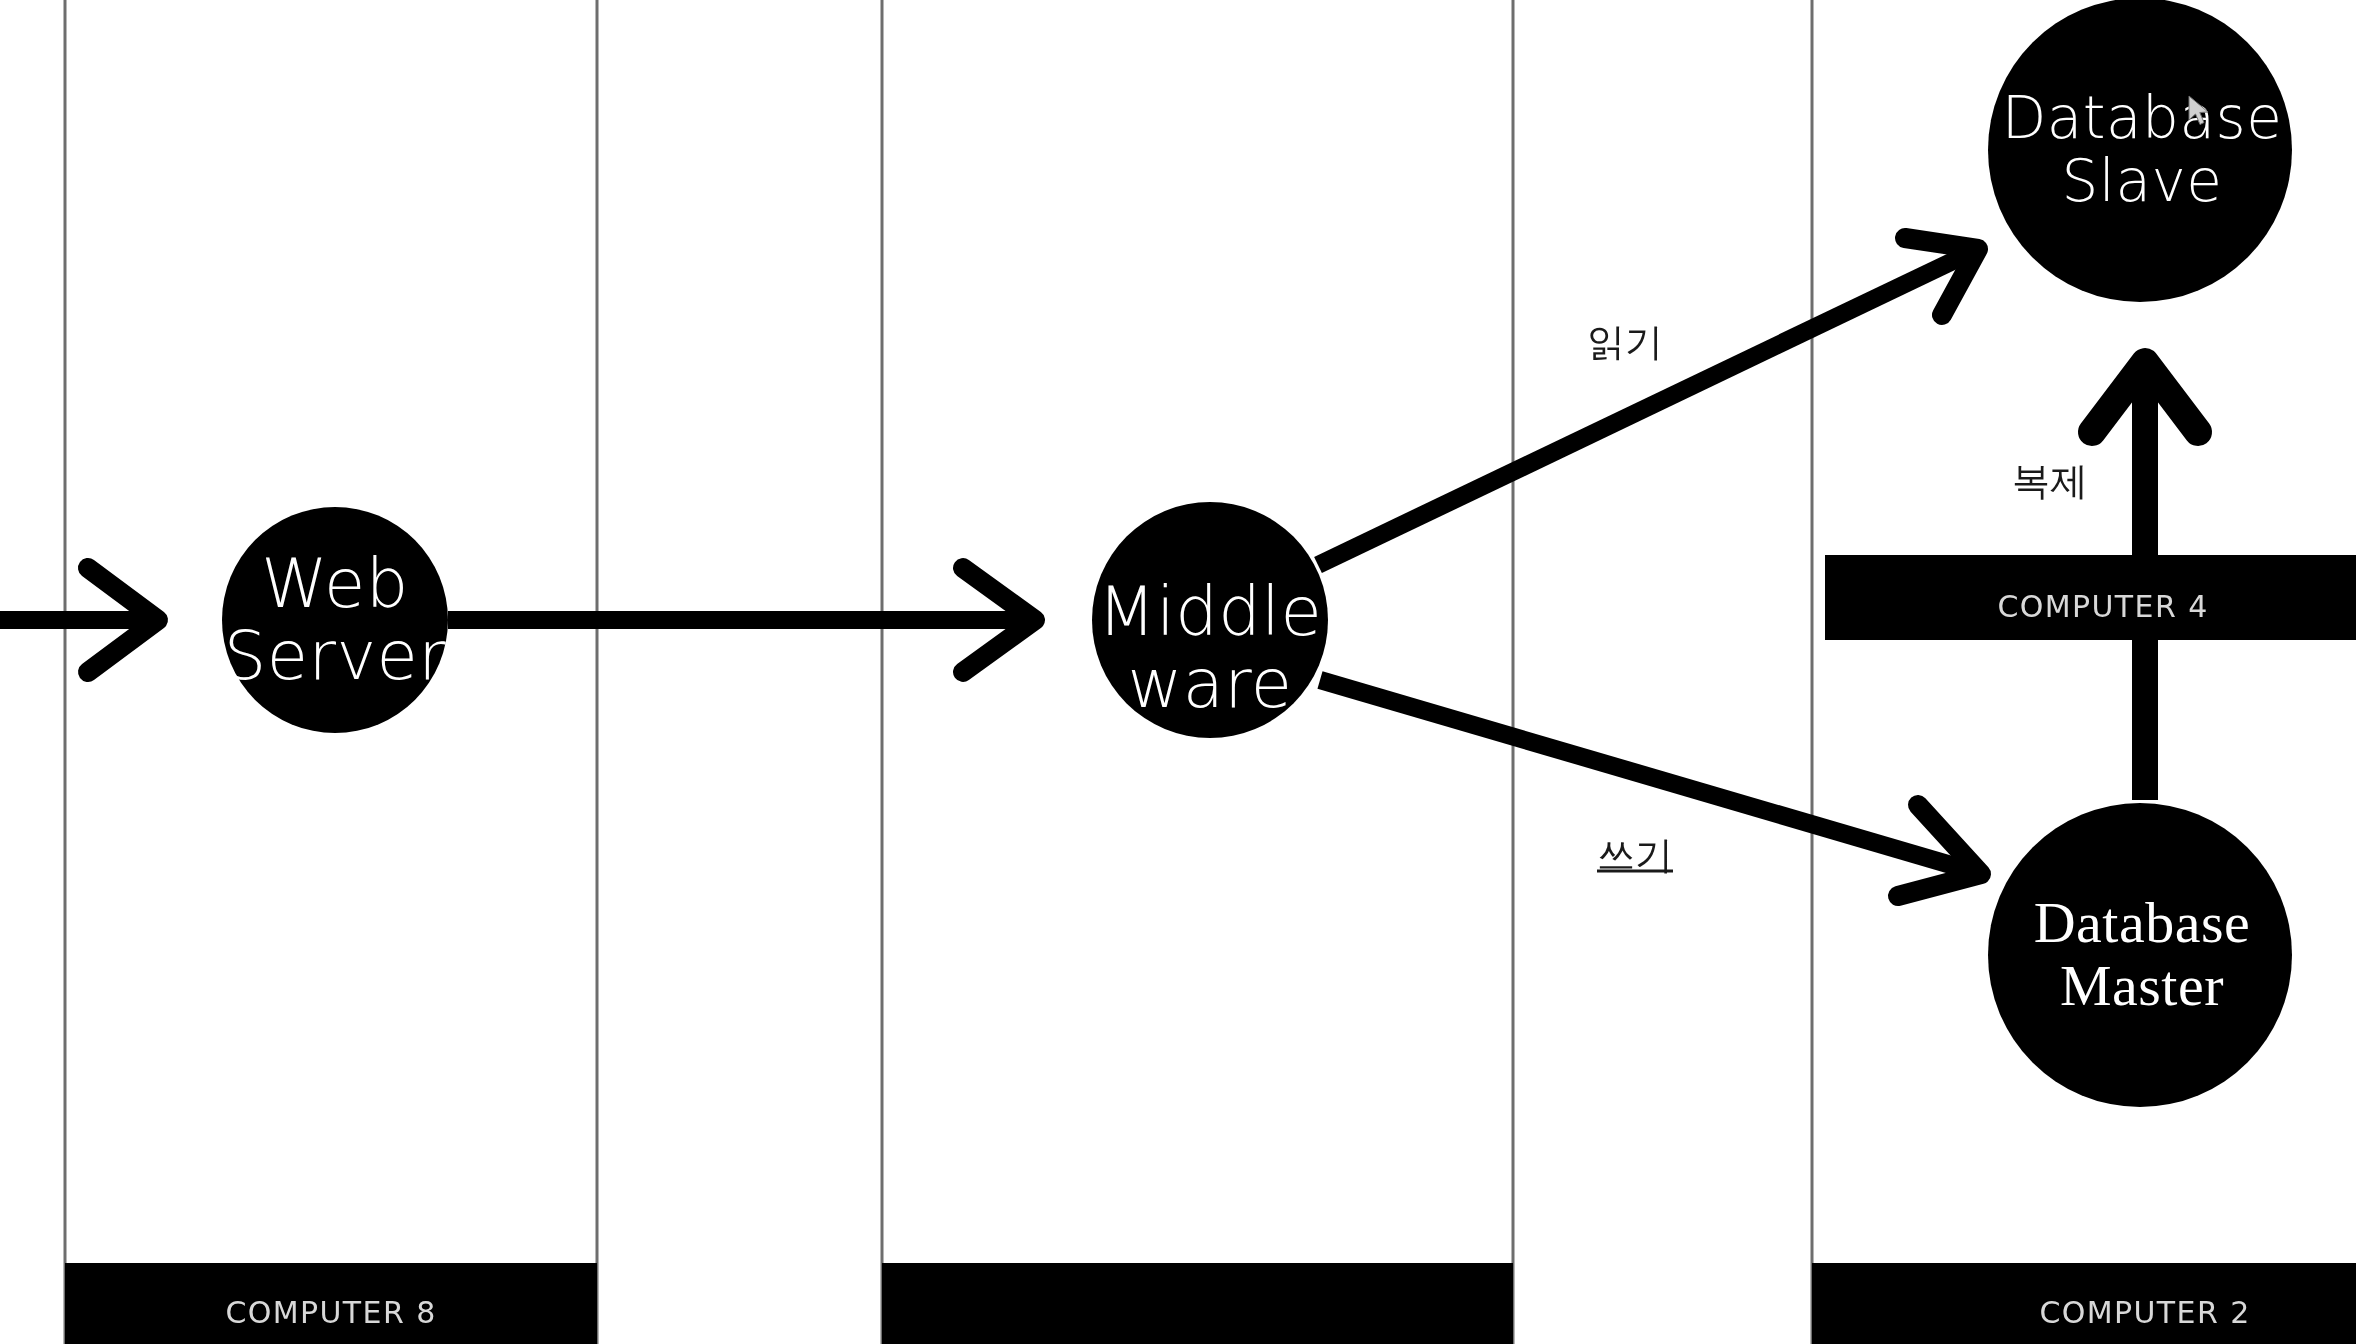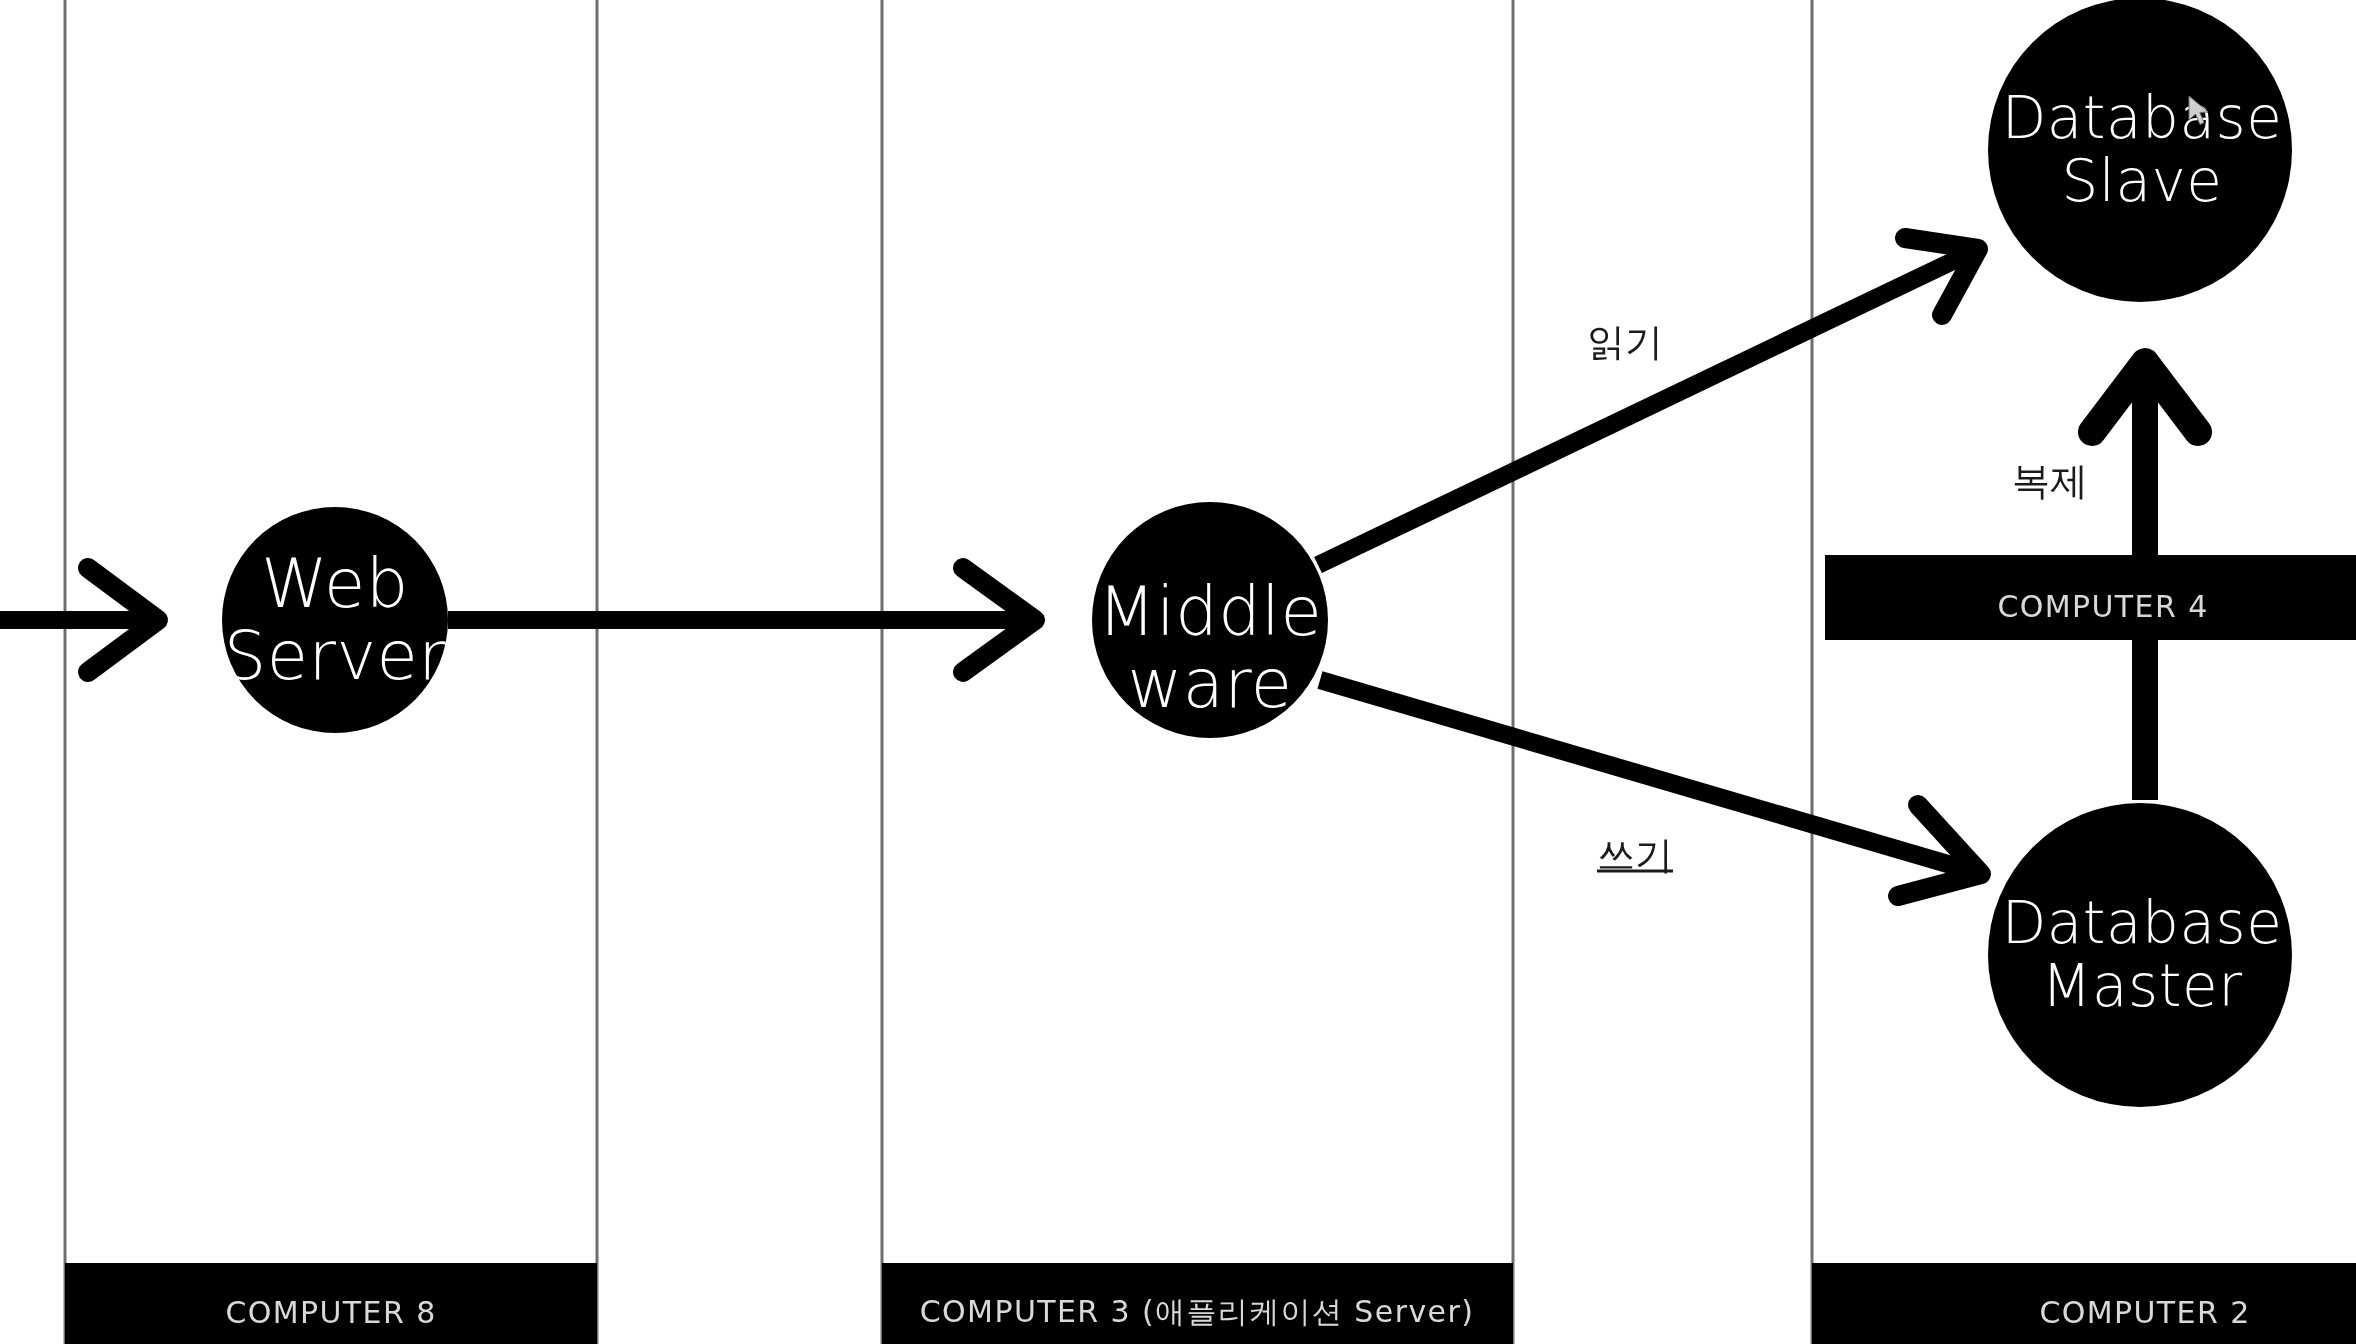--- a/index.html
+++ b/index.html
@@ -148,29 +148,28 @@
       <line class="edge-line" x1="2145" y1="800" x2="2145" y2="370" style="stroke-width:26"></line>
     </g>
   </svg>
 
   <div class="node-label big" style="left:335px; top:620px;">Web
 Server</div>
   <div class="node-label big" style="left:1210px; top:648px;">Middle
 ware</div>
   <div class="node-label med" style="left:2142px; top:150px;">Database
 Slave</div>
-  <div class="node-label med" style="left:2142px; top:955px;">Database
+  <div class="node-label med" style="left:2142px; top:955px;font-family:Liberation Serif, serif;">Database
 Master</div>
 
   <div class="edge-label" style="left:1625px; top:342px;text-align:center;">읽기</div>
   <div class="edge-label" style="left:1635px; top:855px;text-decoration:underline;">쓰기</div>
   <div class="edge-label" style="left:2050px; top:481px;">복제</div>
 
   <div class="band-label" style="left:331px; top:1304px;">COMPUTER 8</div>
-  <div class="band-label" style="left:1197px; top:1304px;">COMPUTER 3 (애플리케이션 Server)</div>
   <div class="band-label" style="left:2145px; top:1304px;">COMPUTER 2</div>
   <div class="band-label" style="left:2103px; top:598px;">COMPUTER 4</div>
 
   <div class="cursor" style="left:2188px; top:95px;">
     <svg viewBox="0 0 26 34" xmlns="http://www.w3.org/2000/svg">
       <path d="M1,1 L1,25 L7.5,19 L12,29.5 L16,27.5 L11.8,17.5 L20,17 Z" fill="#d0d0d0" stroke="#707070" stroke-width="1"></path>
     </svg>
   </div>
 
 </div>

